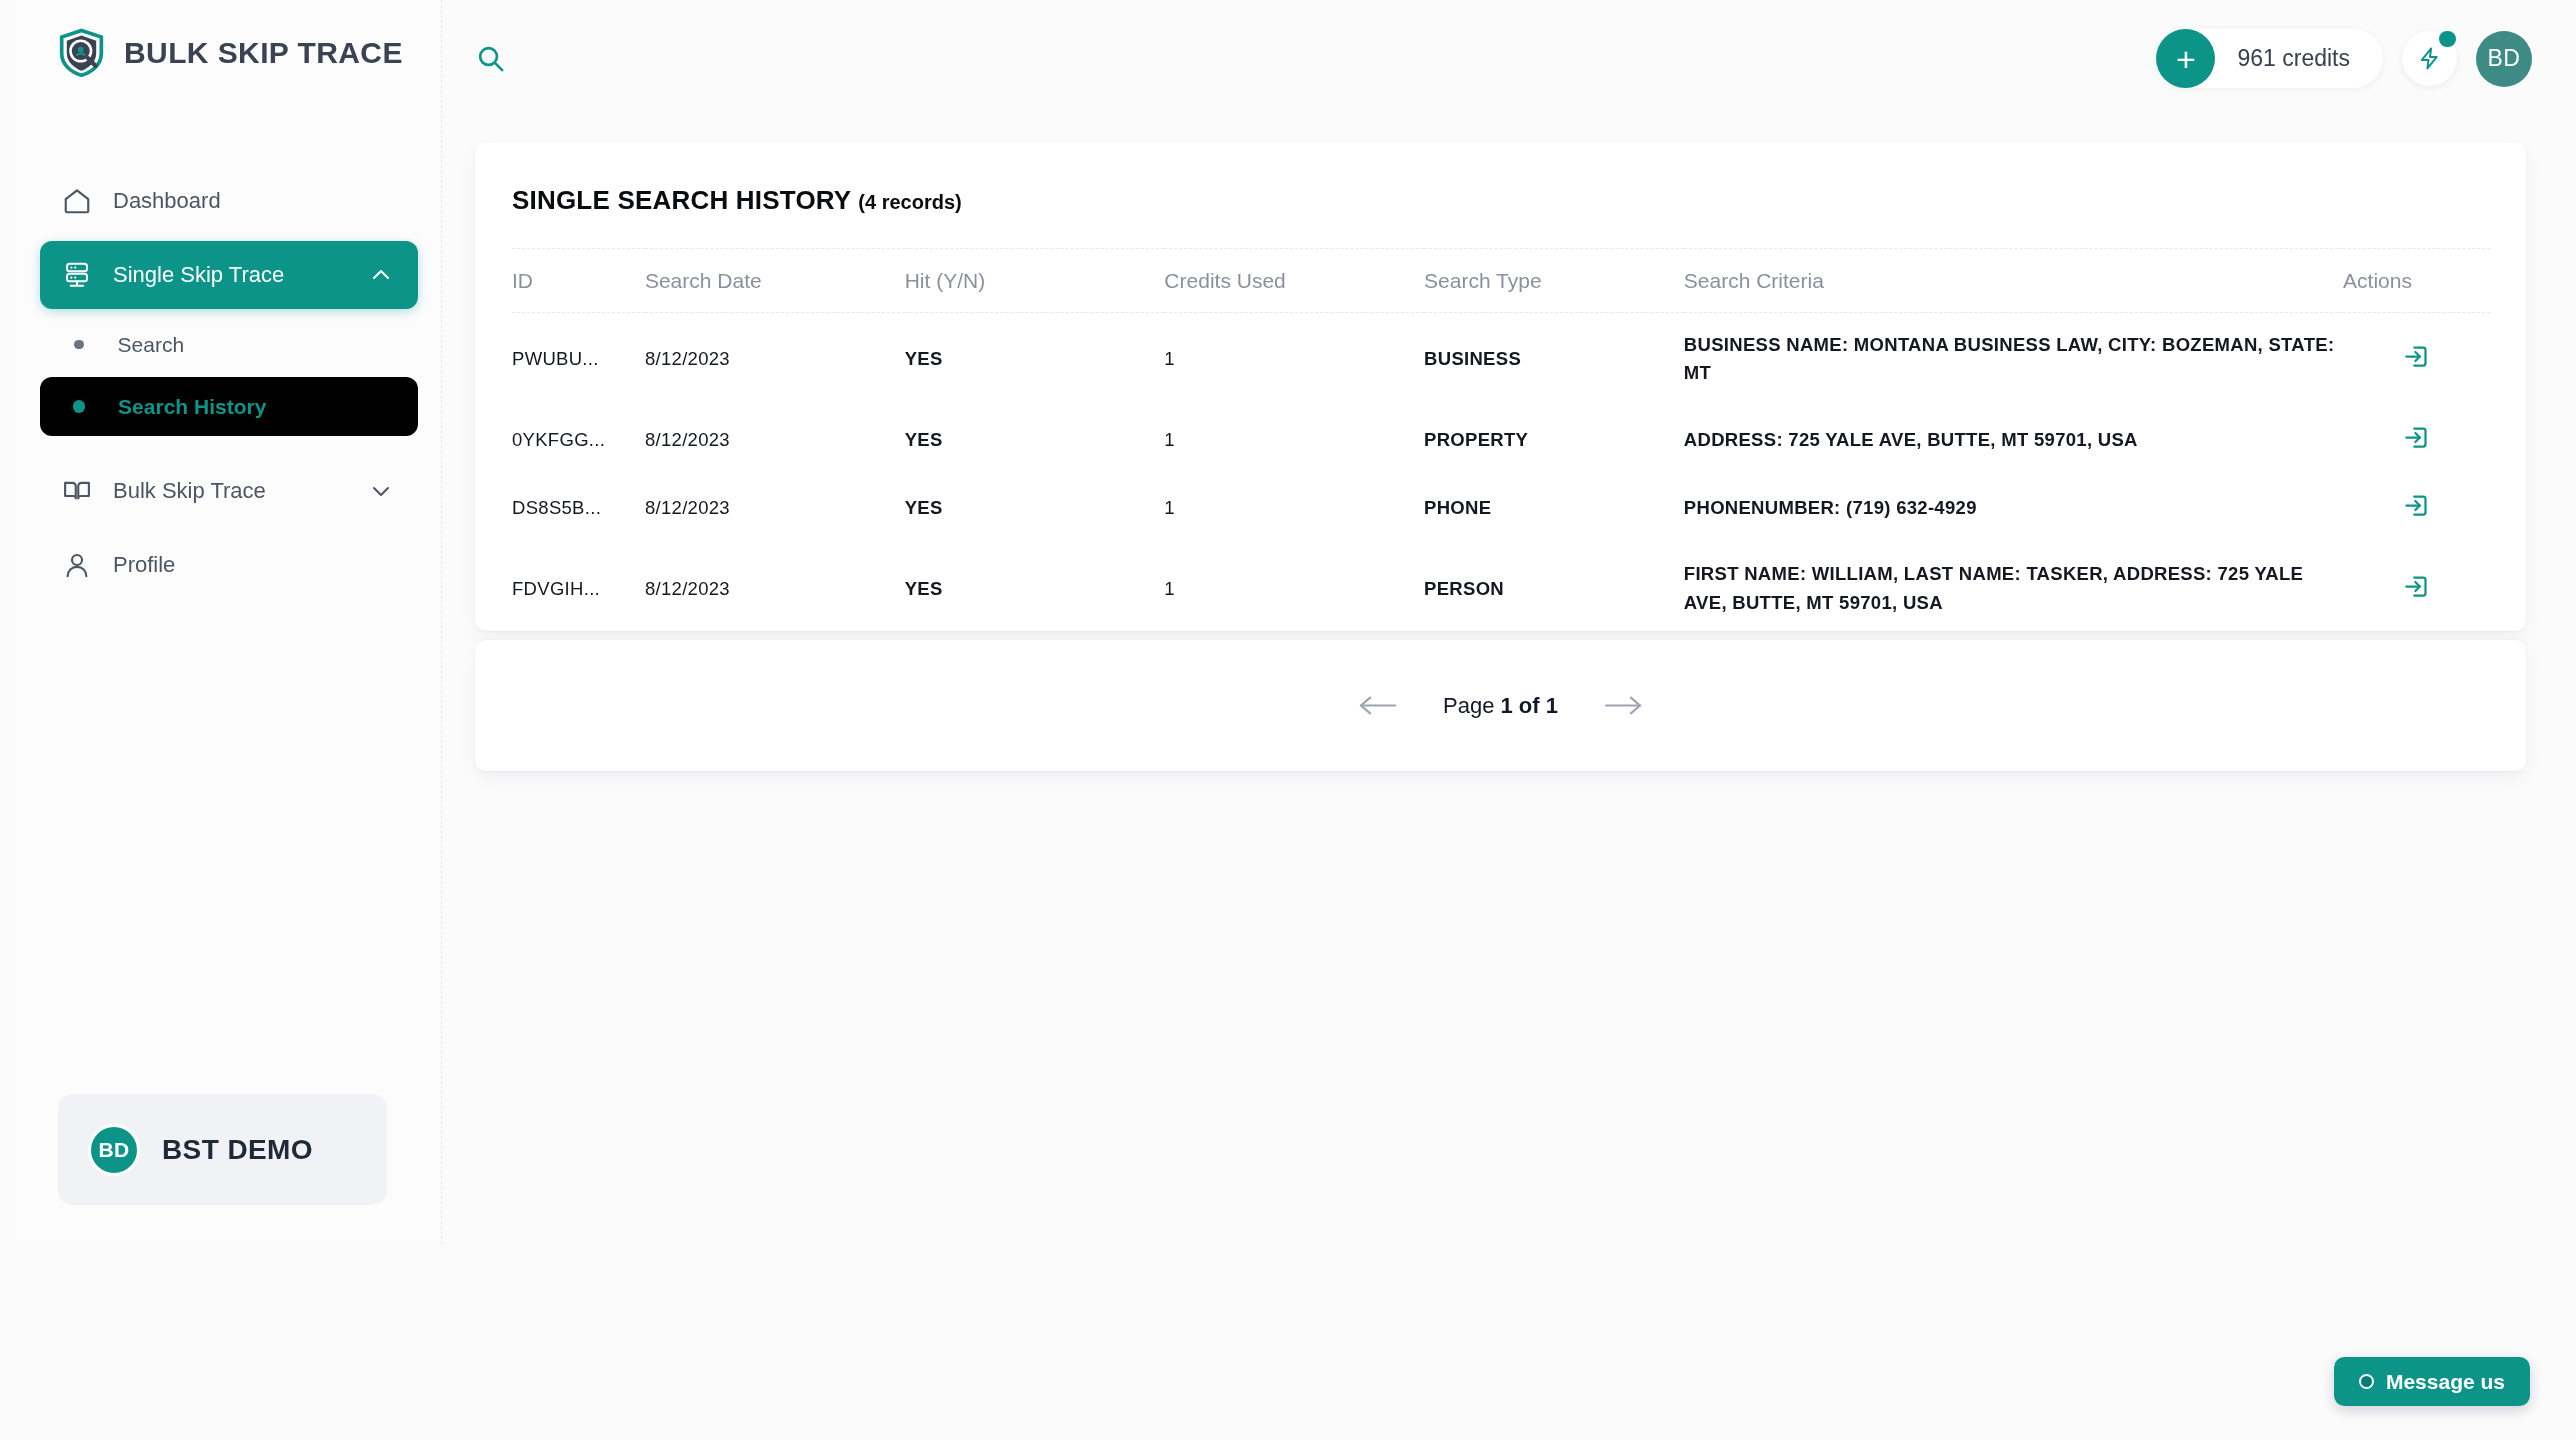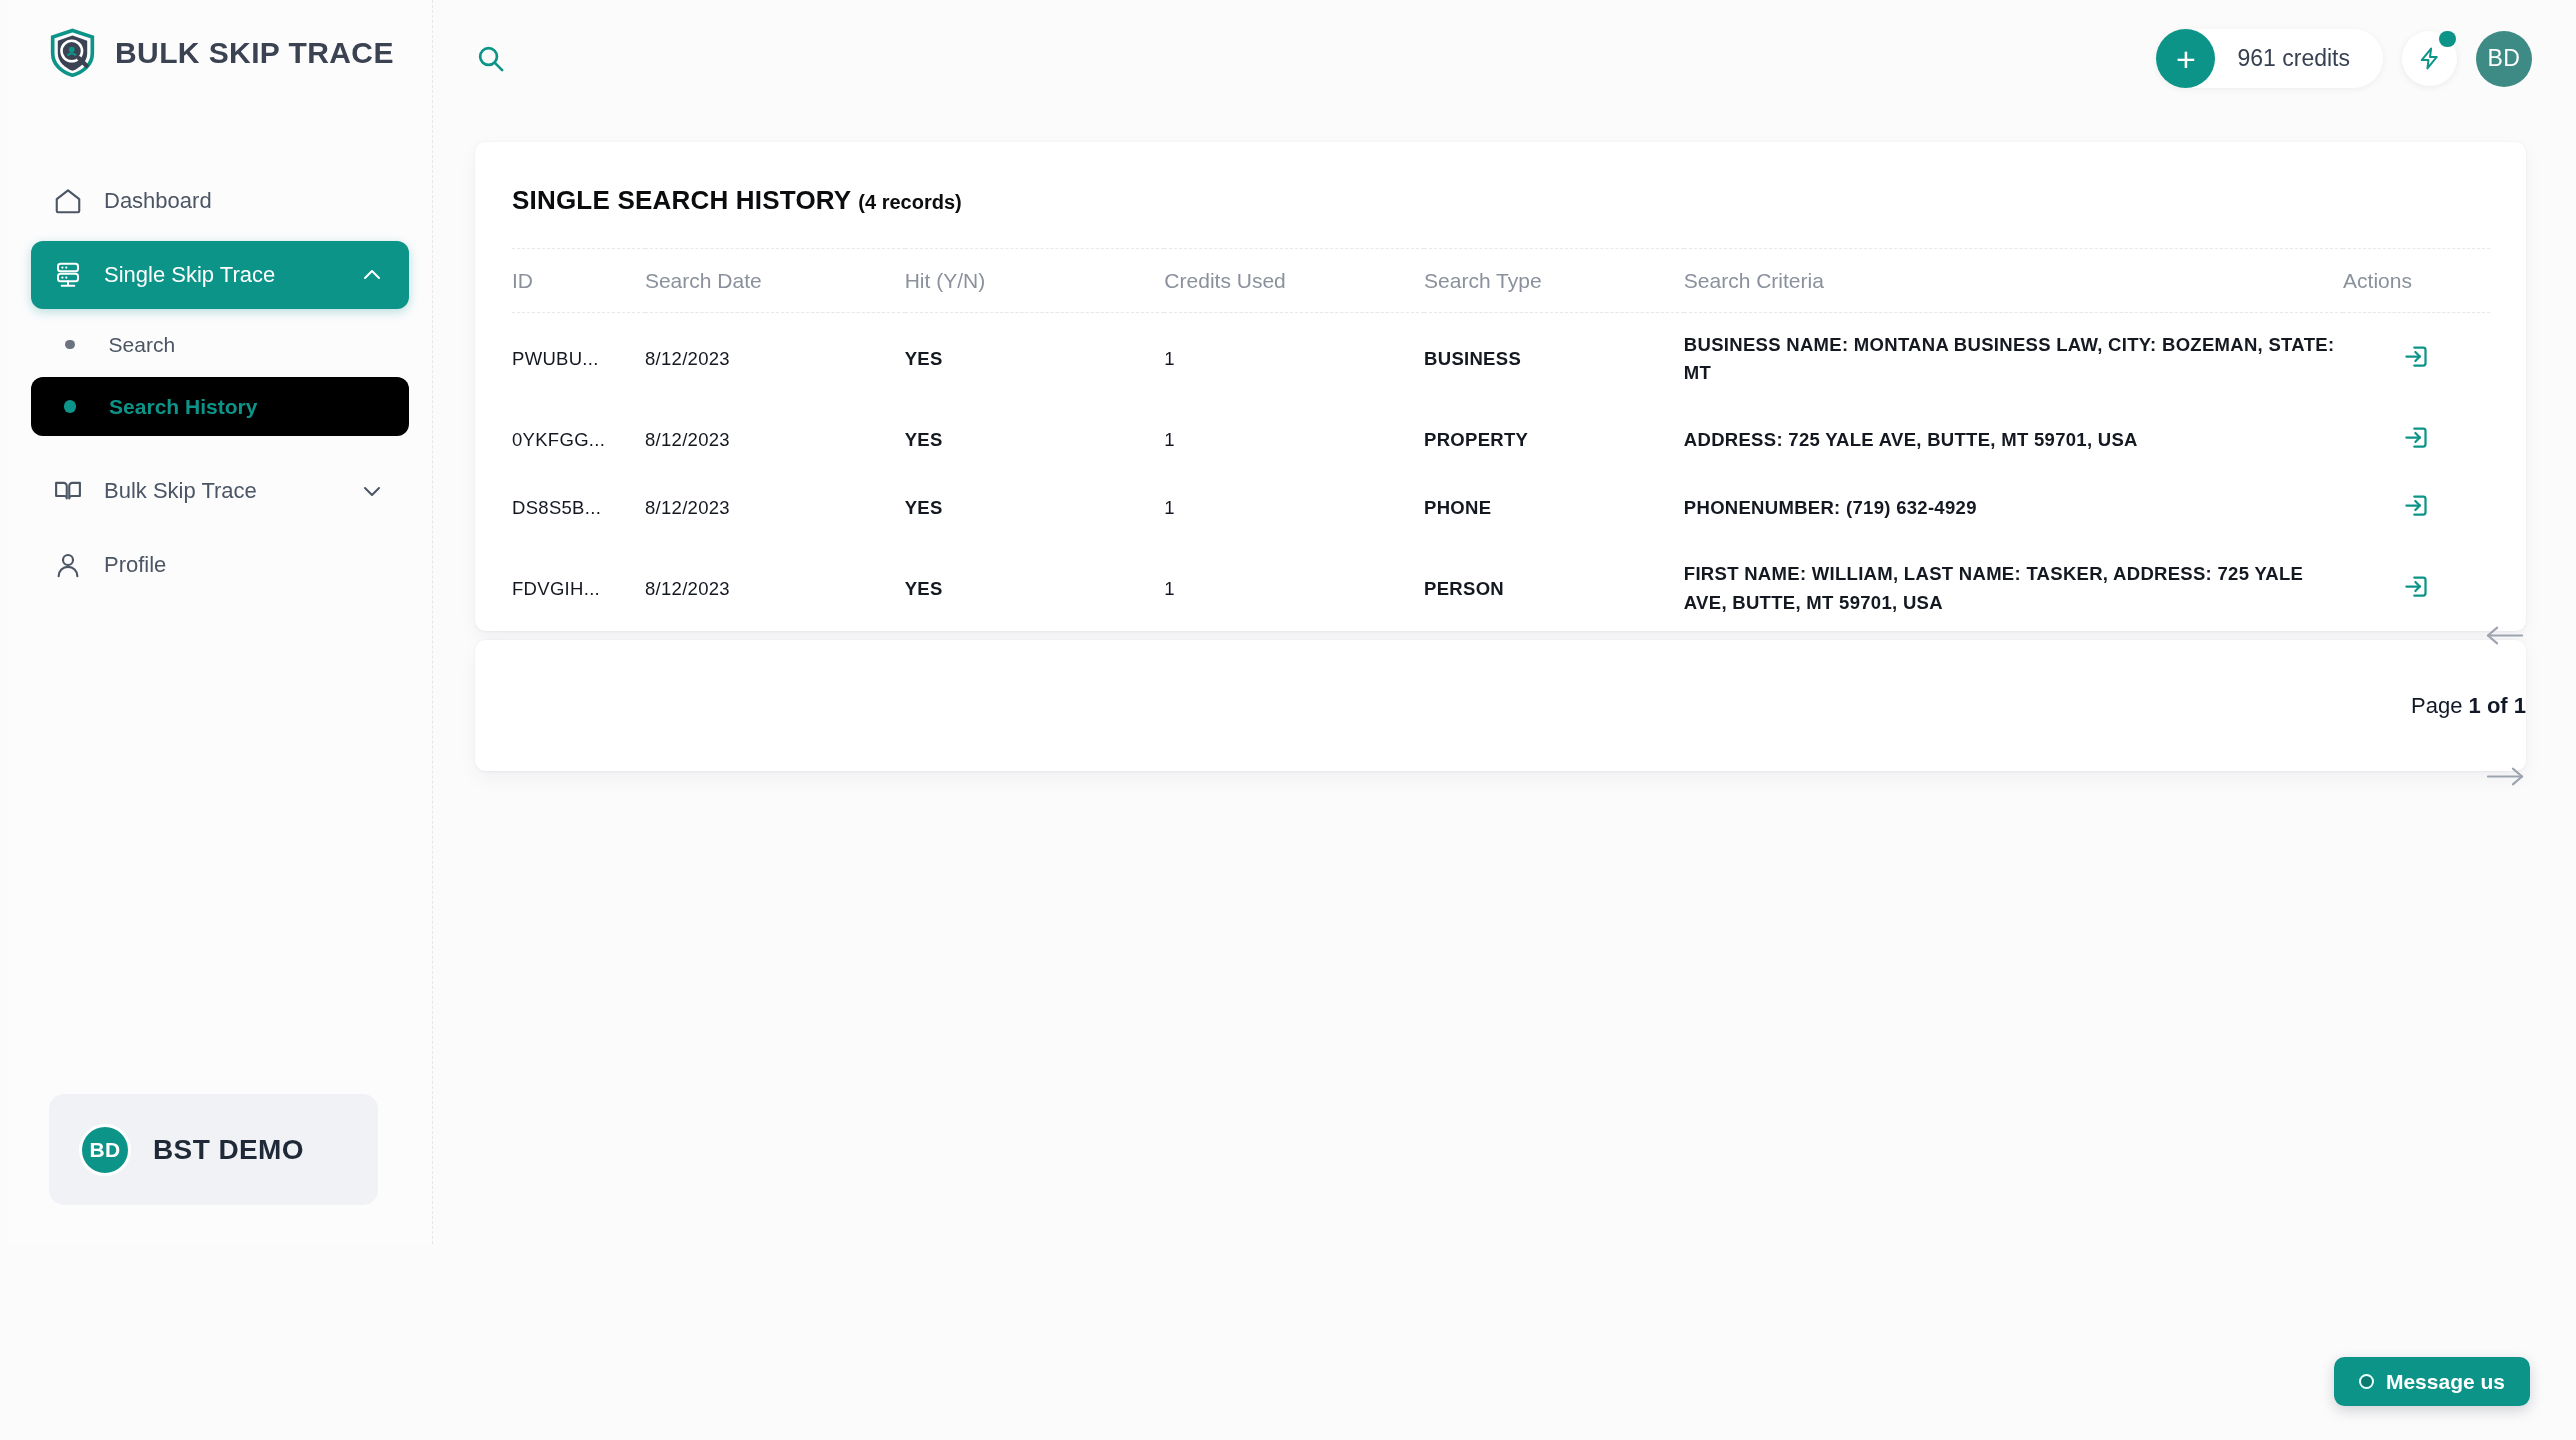--- a/index.html
+++ b/index.html
@@ -6,21 +6,21 @@
   html, body {
     width: 2576px; height: 1440px;
     background: #fbfbfc;
     font-family: "Liberation Sans", sans-serif;
     overflow: hidden;
   }
   #app { position: relative; width: 2576px; height: 1440px; }
 
   
   .sidebar {
-    position: absolute; left: 7px; top: 0;
+    position: absolute; left: 16px; top: 0;
     width: 426px; height: 1244px;
     background: #fcfcfd;
     border-right: 1.5px dashed #e4e6ea;
   }
   .brand {
     position: absolute; left: 42px; top: 28px;
     display: flex; align-items: center; gap: 19px;
   }
   .brand-logo { width: 47px; height: 49px; flex: 0 0 auto; }
   .brand-name {
@@ -153,21 +153,21 @@
   td.c-hit     { color:#22c55e; font-weight:600; font-size:17px; letter-spacing:0.5px; }
   td.c-credits { font-size: 19px; color:#1b2330; }
   td.c-type    { font-size: 18px; color:#141821; font-weight:600; letter-spacing:0.7px;margin-left:44px; }
   td.c-crit    { font-size: 17px; color:#141821; font-weight:600; line-height: 1.55; letter-spacing:0.4px; padding-right: 40px; }
   td.c-act     { text-align:center; }
   .act-icon { display:inline-block; width:27px; height:27px; cursor:pointer; }
 
   
   .pager {
     position:absolute; left:0; top:0; width:2051px; height:131px;
-    display:flex; align-items:flex-end; justify-content:center; gap:44px;flex-direction:column;
+    display:flex; align-items:center; justify-content:center; gap:44px;
   }
   .pg-arrow { width: 42px; height: 27px; cursor: pointer; }
   .pg-text { font-size: 22px; color:#111827; white-space: nowrap; }
   .pg-text b { font-weight: 700; }
 
   
   .msg-btn {
     position:absolute; right: 46px; bottom: 34px;
     height: 49px; padding: 0 25px; border-radius: 10.4px;
     background:#0d9488; color:#ffffff;

